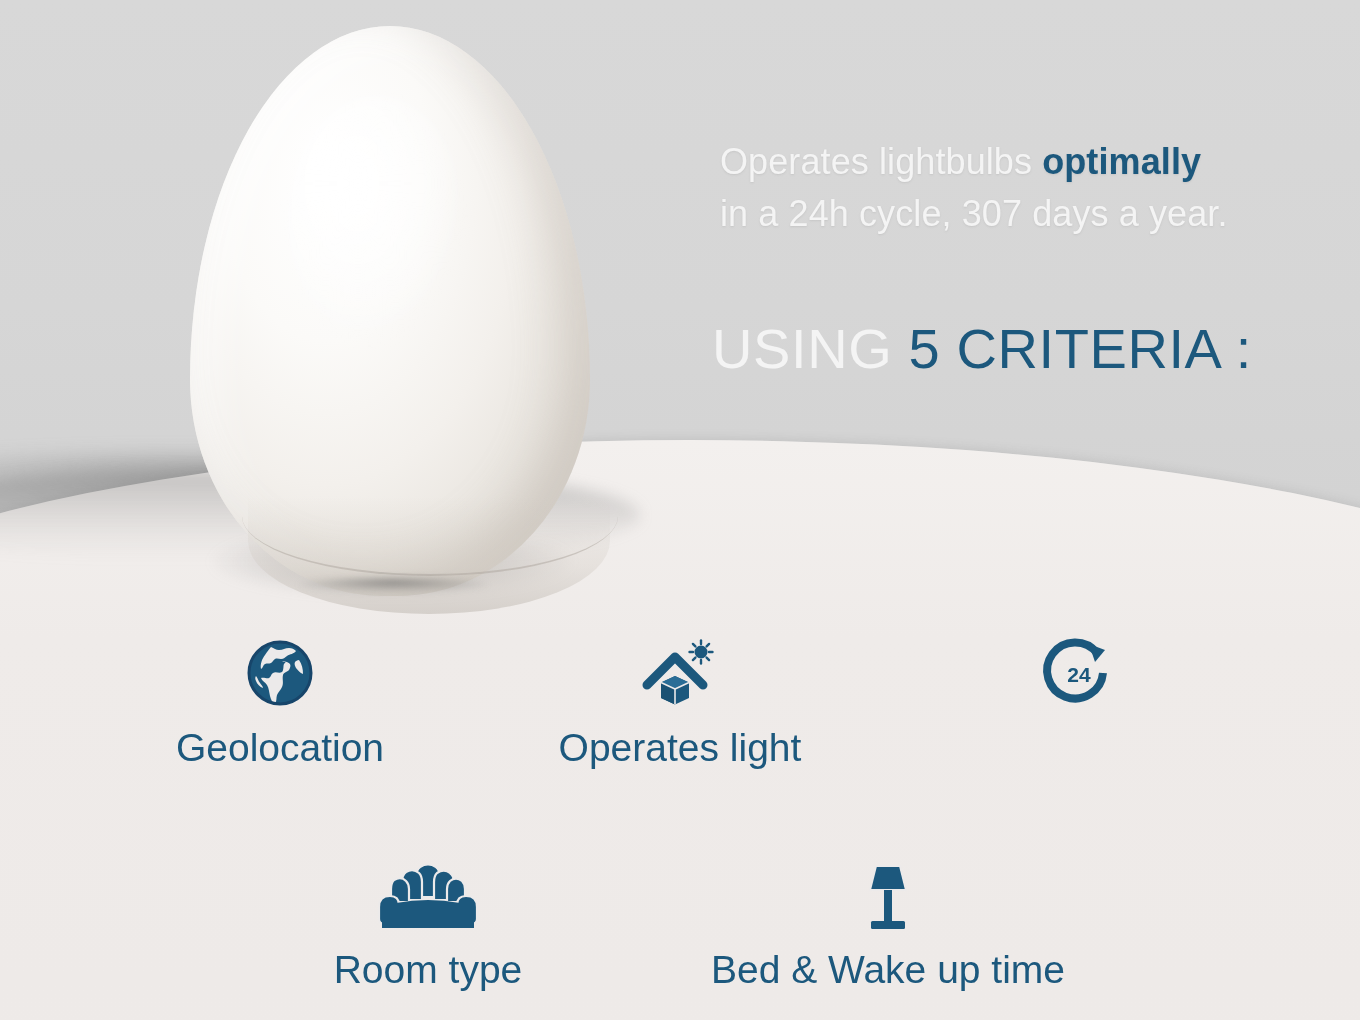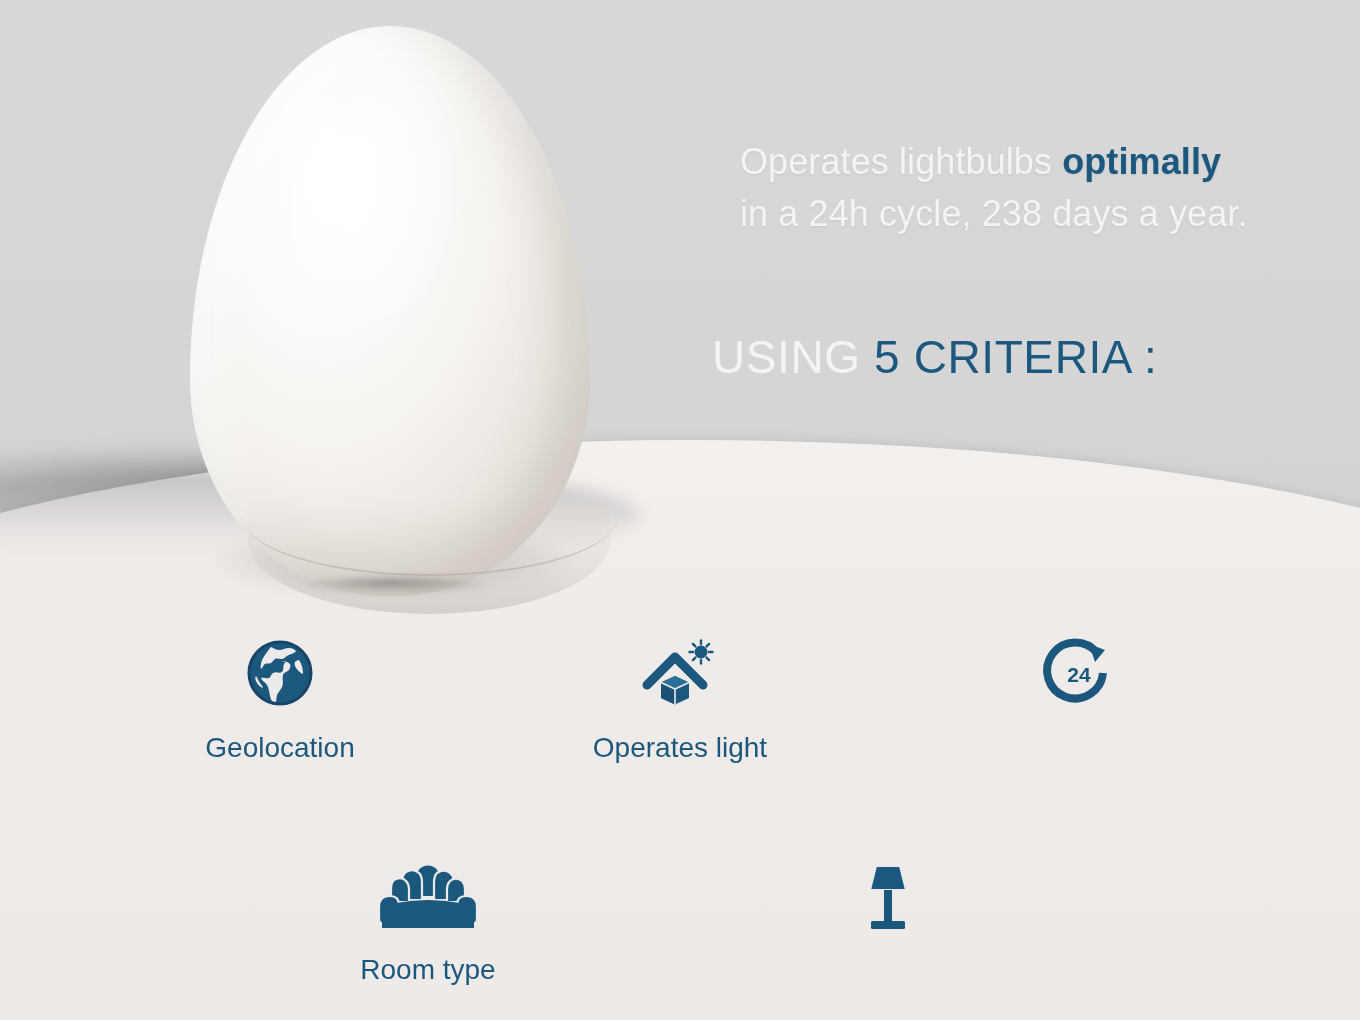--- a/index.html
+++ b/index.html
@@ -83,32 +83,32 @@
   }
   .egg-contact {
     position:absolute; left:148px; top:570px; width:190px; height:14px;
     background:radial-gradient(ellipse at 50% 30%, rgba(90,90,90,.55) 0%, rgba(130,130,130,.22) 55%, rgba(160,160,160,0) 80%);
     border-radius:50%;
     filter:blur(3px);
   }
 
   
   .copy {
-    position:absolute; left:740px; top:136px; width:600px;
+    position:absolute; left:720px; top:136px; width:600px;
   }
   .headline {
     font-size:36px; line-height:52px; font-weight:400;
     color:#f4f4f4; letter-spacing:.1px;
     text-shadow:0 1px 2px rgba(150,150,150,.25);
   }
   .headline .accent { color:#1c587d; font-weight:700; }
 
   .criteria-title {
-    position:absolute; left:712px; top:328px;
-    font-size:46px; line-height:58px; font-weight:400; letter-spacing:.6px;
+    position:absolute; left:712px; top:320px;
+    font-size:56px; line-height:58px; font-weight:400; letter-spacing:.6px;
     color:#f4f4f4;
     white-space:nowrap;
   }
   .criteria-title .accent { color:#1c587d; }
 
   
   .criteria {
     position:absolute; left:0; top:640px; width:1360px;
   }
   .crit-row {
@@ -118,21 +118,21 @@
   .crit-row.row2 { gap:190px; margin-top:96px; padding-left:16px; }
   .crit-item {
     width:210px;
     display:flex; flex-direction:column; align-items:center;
   }
   .crit-icon {
     height:70px; display:flex; align-items:flex-start; justify-content:center;
   }
   .crit-label {
     margin-top:20px;
-    font-size:28px; line-height:36px; font-weight:400;
+    font-size:39px; line-height:36px; font-weight:400;
     color:#1c587d; white-space:nowrap;
     text-align:center;
   }
   .crit-item.wide { width:330px; }
   svg { display:block; overflow:visible; }
 </style>
 </head>
 <body>
 
 <div id="stage">
@@ -148,21 +148,21 @@
       <div class="egg-highlight"></div>
       <div class="egg-base-shade"></div>
       <div class="egg-seam"></div>
     </div>
     <div class="egg-contact"></div>
   </div>
 
   <div class="copy">
     <div class="headline">
       <span>Operates lightbulbs </span><span class="accent">optimally</span><br>
-      <span>in a 24h cycle, 238 days a year.</span>
+      <span>in a 24h cycle, 307 days a year.</span>
     </div>
   </div>
 
   <div class="criteria-title">
     <span>USING </span><span class="accent">5 CRITERIA :</span>
   </div>
 
   <div class="criteria">
 
     <div class="crit-row row1">
@@ -246,17 +246,18 @@
       </div>
 
       <div class="crit-item wide">
         <div class="crit-icon">
           <svg width="60" height="72" viewBox="0 0 60 72" aria-hidden="true">
             <path d="M18 4 L42 4 L48 28 L12 28 Z" fill="#1c587d" stroke="#eceaea" stroke-width="2" stroke-linejoin="round"></path>
             <rect x="26" y="28" width="8" height="32" fill="#1c587d"></rect>
             <rect x="13" y="59" width="34" height="8" rx="1.5" fill="#1c587d"></rect>
           </svg>
         </div>
+        <div class="crit-label">Bed &amp; Wake up time</div>
       </div>
 
     </div>
   </div>
 </div>
 
 </body></html>

